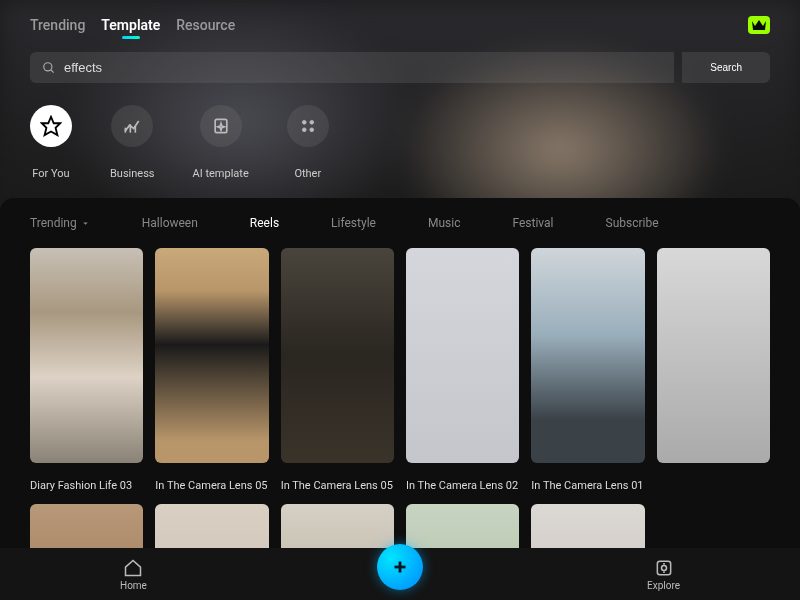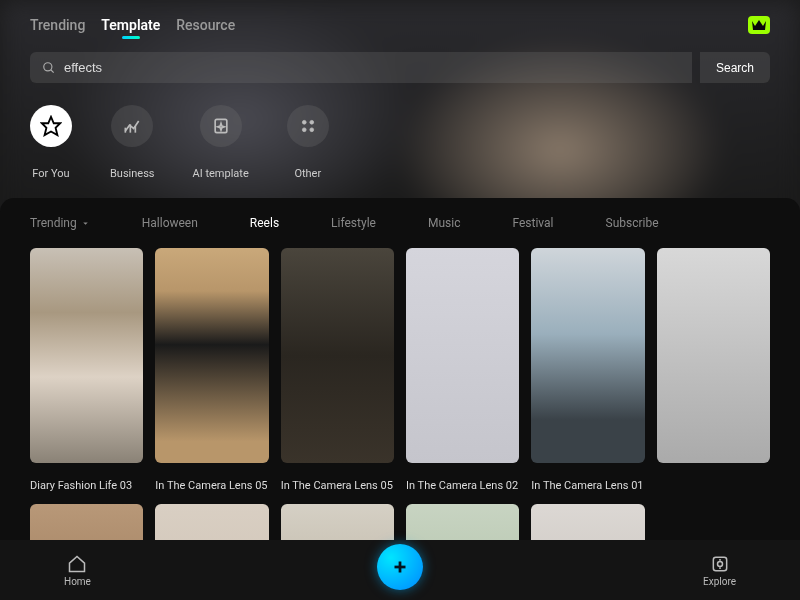--- a/index.html
+++ b/index.html
@@ -46,22 +46,22 @@
   background: rgba(120,120,120,0.25);
   border-radius: 6px 0 0 6px;
   padding: 8px 12px;
 }
 .search-box input {
   flex: 1; background: transparent; border: none; outline: none;
   color: #ddd; font-size: 13px;
 }
 .search-btn {
   background: rgba(120,120,120,0.25);
-  border: none; color: #fff; font-size: 12px;
-  padding: 0 16px; border-radius: 0 6px 6px 0; cursor: pointer;
+  border: none; color: #fff; font-size: 10px;
+  padding: 0 28px; border-radius: 0 6px 6px 0; cursor: pointer;
 }
 .cat-row {
   position: relative; z-index: 2;
   display: flex; gap: 38px;
   padding: 22px 30px 10px;
 }
 .cat-item { display: flex; flex-direction: column; align-items: center; gap: 20px; cursor: pointer; }
 .cat-circle {
   width: 42px; height: 42px; border-radius: 50%;
   background: rgba(120,120,120,0.25);
@@ -94,24 +94,24 @@
   width: 100%; aspect-ratio: 1/1.9;
   border-radius: 6px;
   background: #333;
   overflow: hidden;
 }
 .card-title {
   font-size: 11px; color: #ddd; margin-top: 16px;
   white-space: nowrap; overflow: hidden; text-overflow: ellipsis;
 }
 .bottom-nav {
-  position: absolute; bottom: 0; left: 0; right: 0; height: 60px;
+  position: absolute; bottom: 0; left: 0; right: 0; height: 52px;
   background: #141414;
   display: flex; align-items: center; justify-content: space-between;
-  padding: 0 64px;
+  padding: 0 120px;
   z-index: 5;
 }
 .nav-item { display: flex; flex-direction: column; align-items: center; gap: 2px; cursor: pointer; color:#bbb;}
 .nav-item span { font-size: 10px; }
 .fab {
   position: absolute; left: 50%; bottom: 10px; transform: translateX(-50%);
   width: 46px; height: 46px; border-radius: 50%;
   background: radial-gradient(circle at 30% 30%, #00e5ff, #0088ff);
   display: flex; align-items: center; justify-content: center;
   cursor: pointer; z-index: 6;

